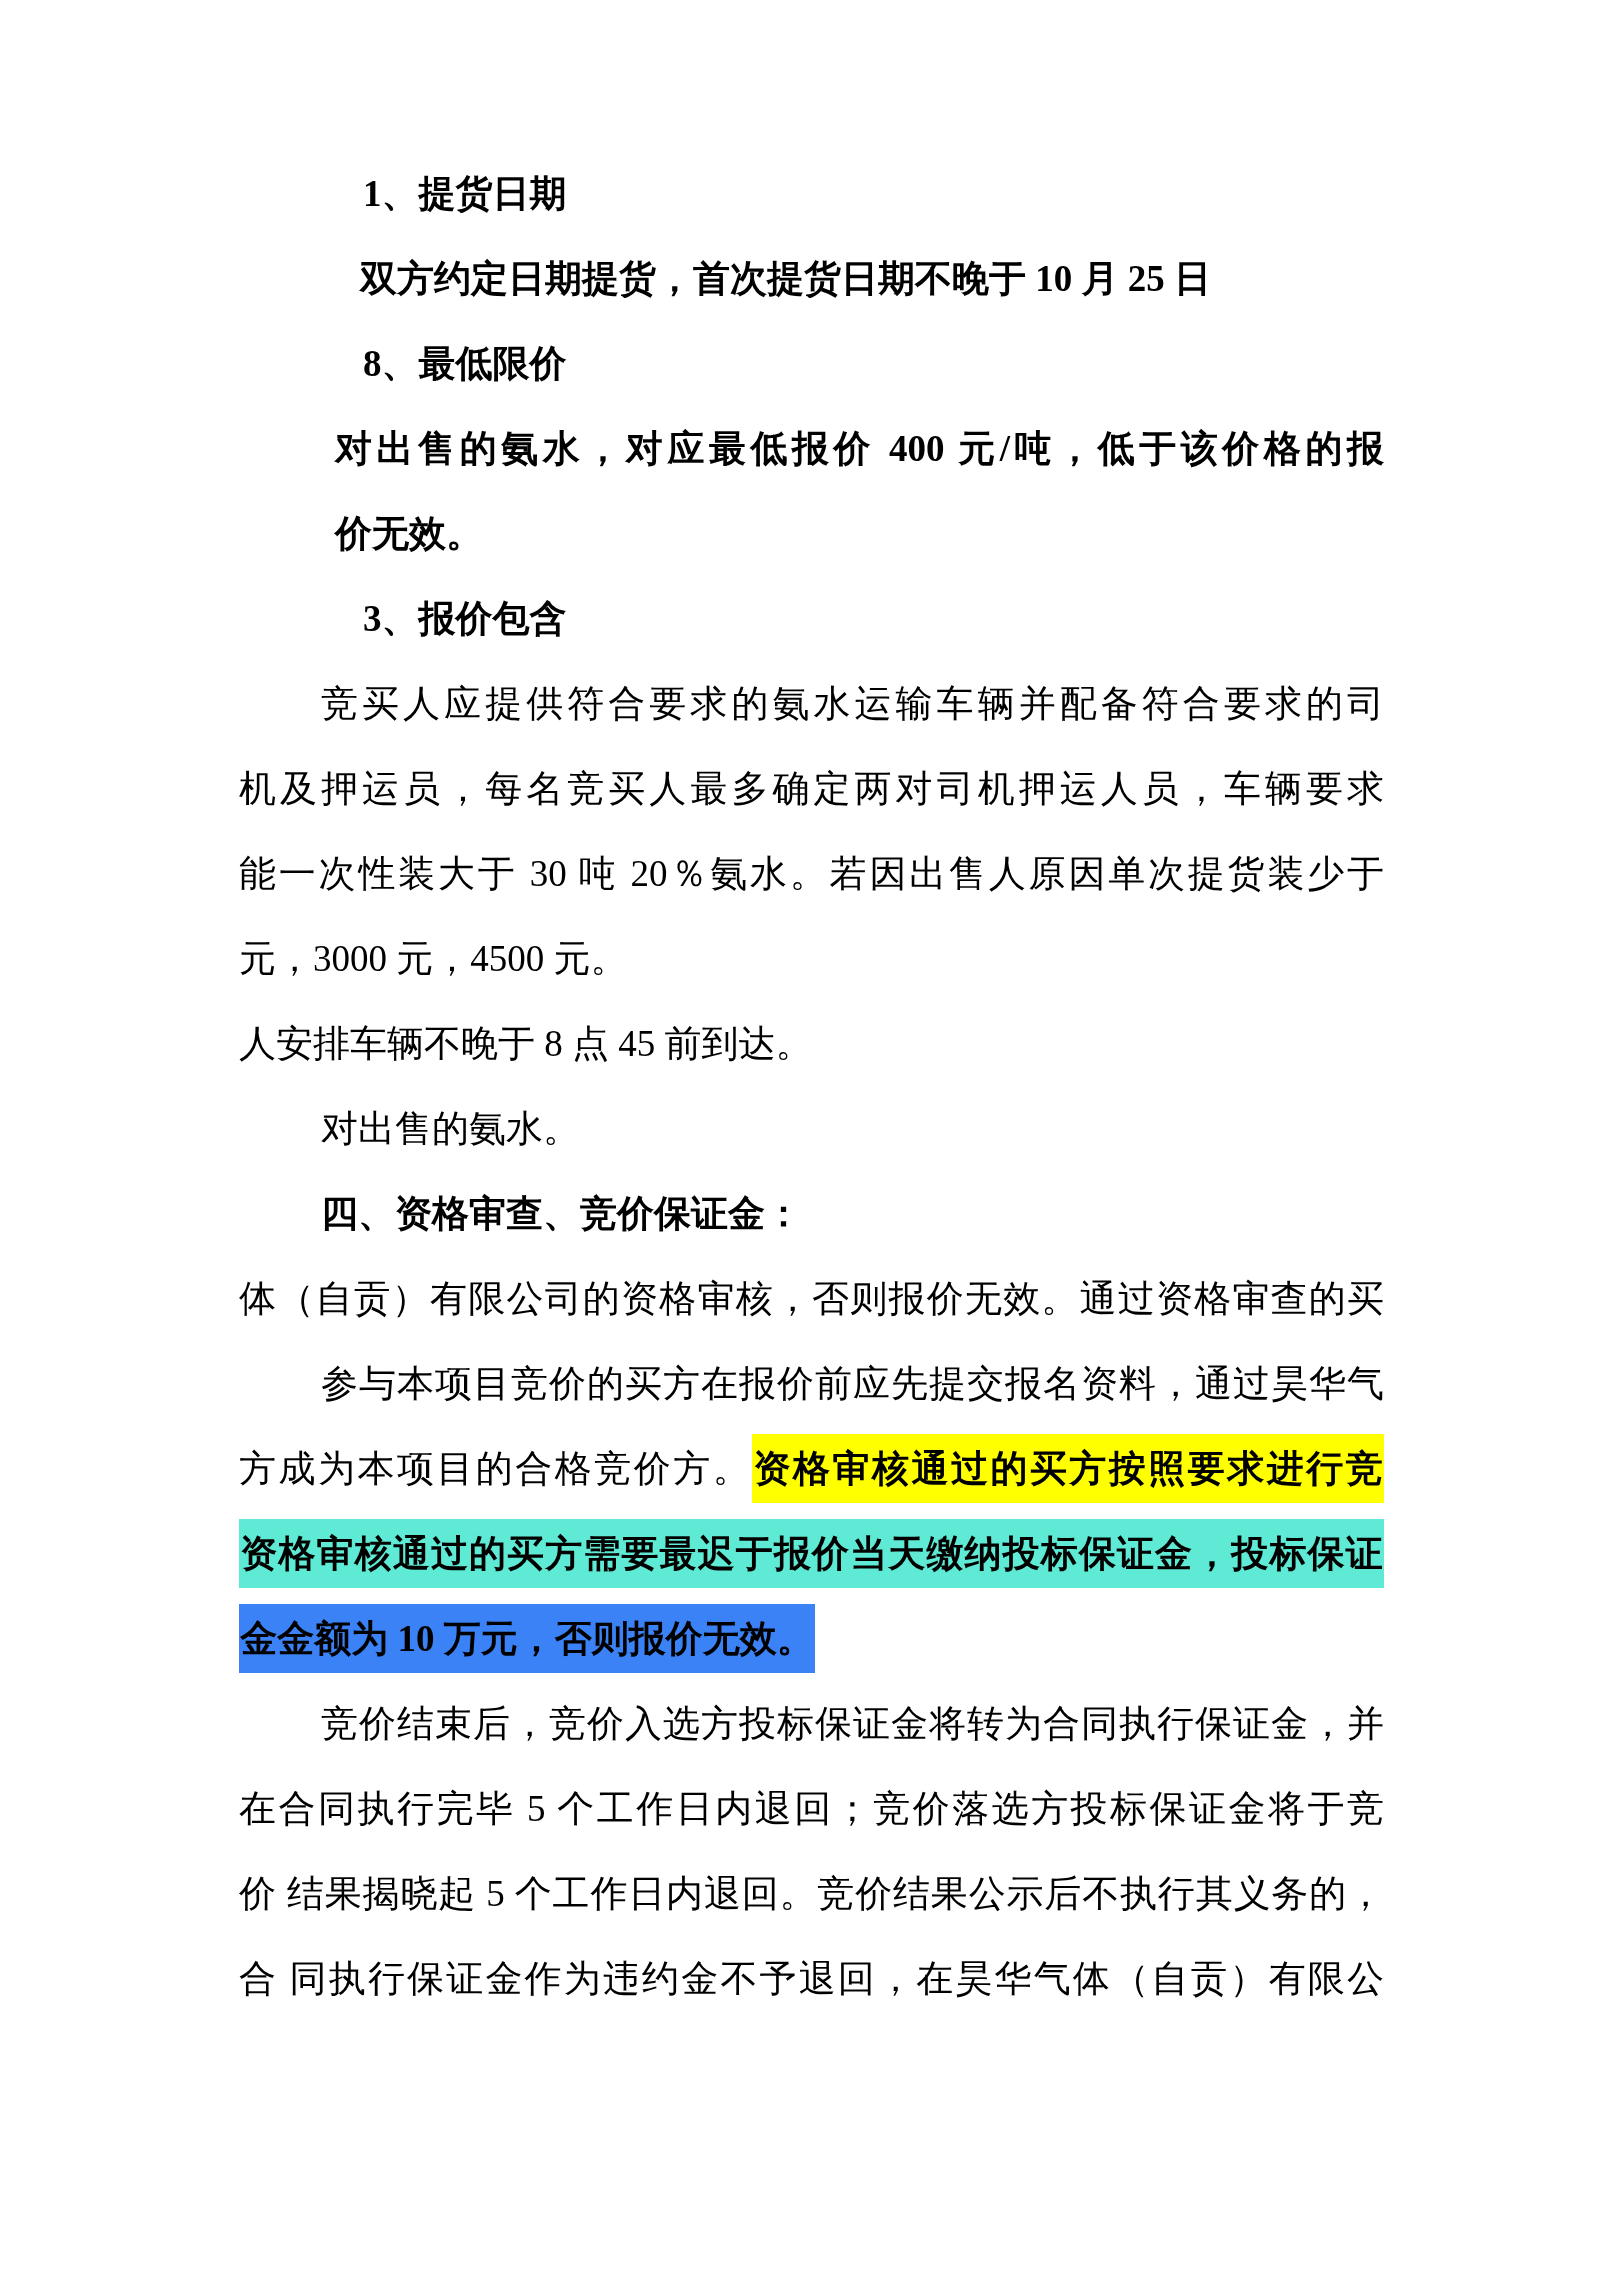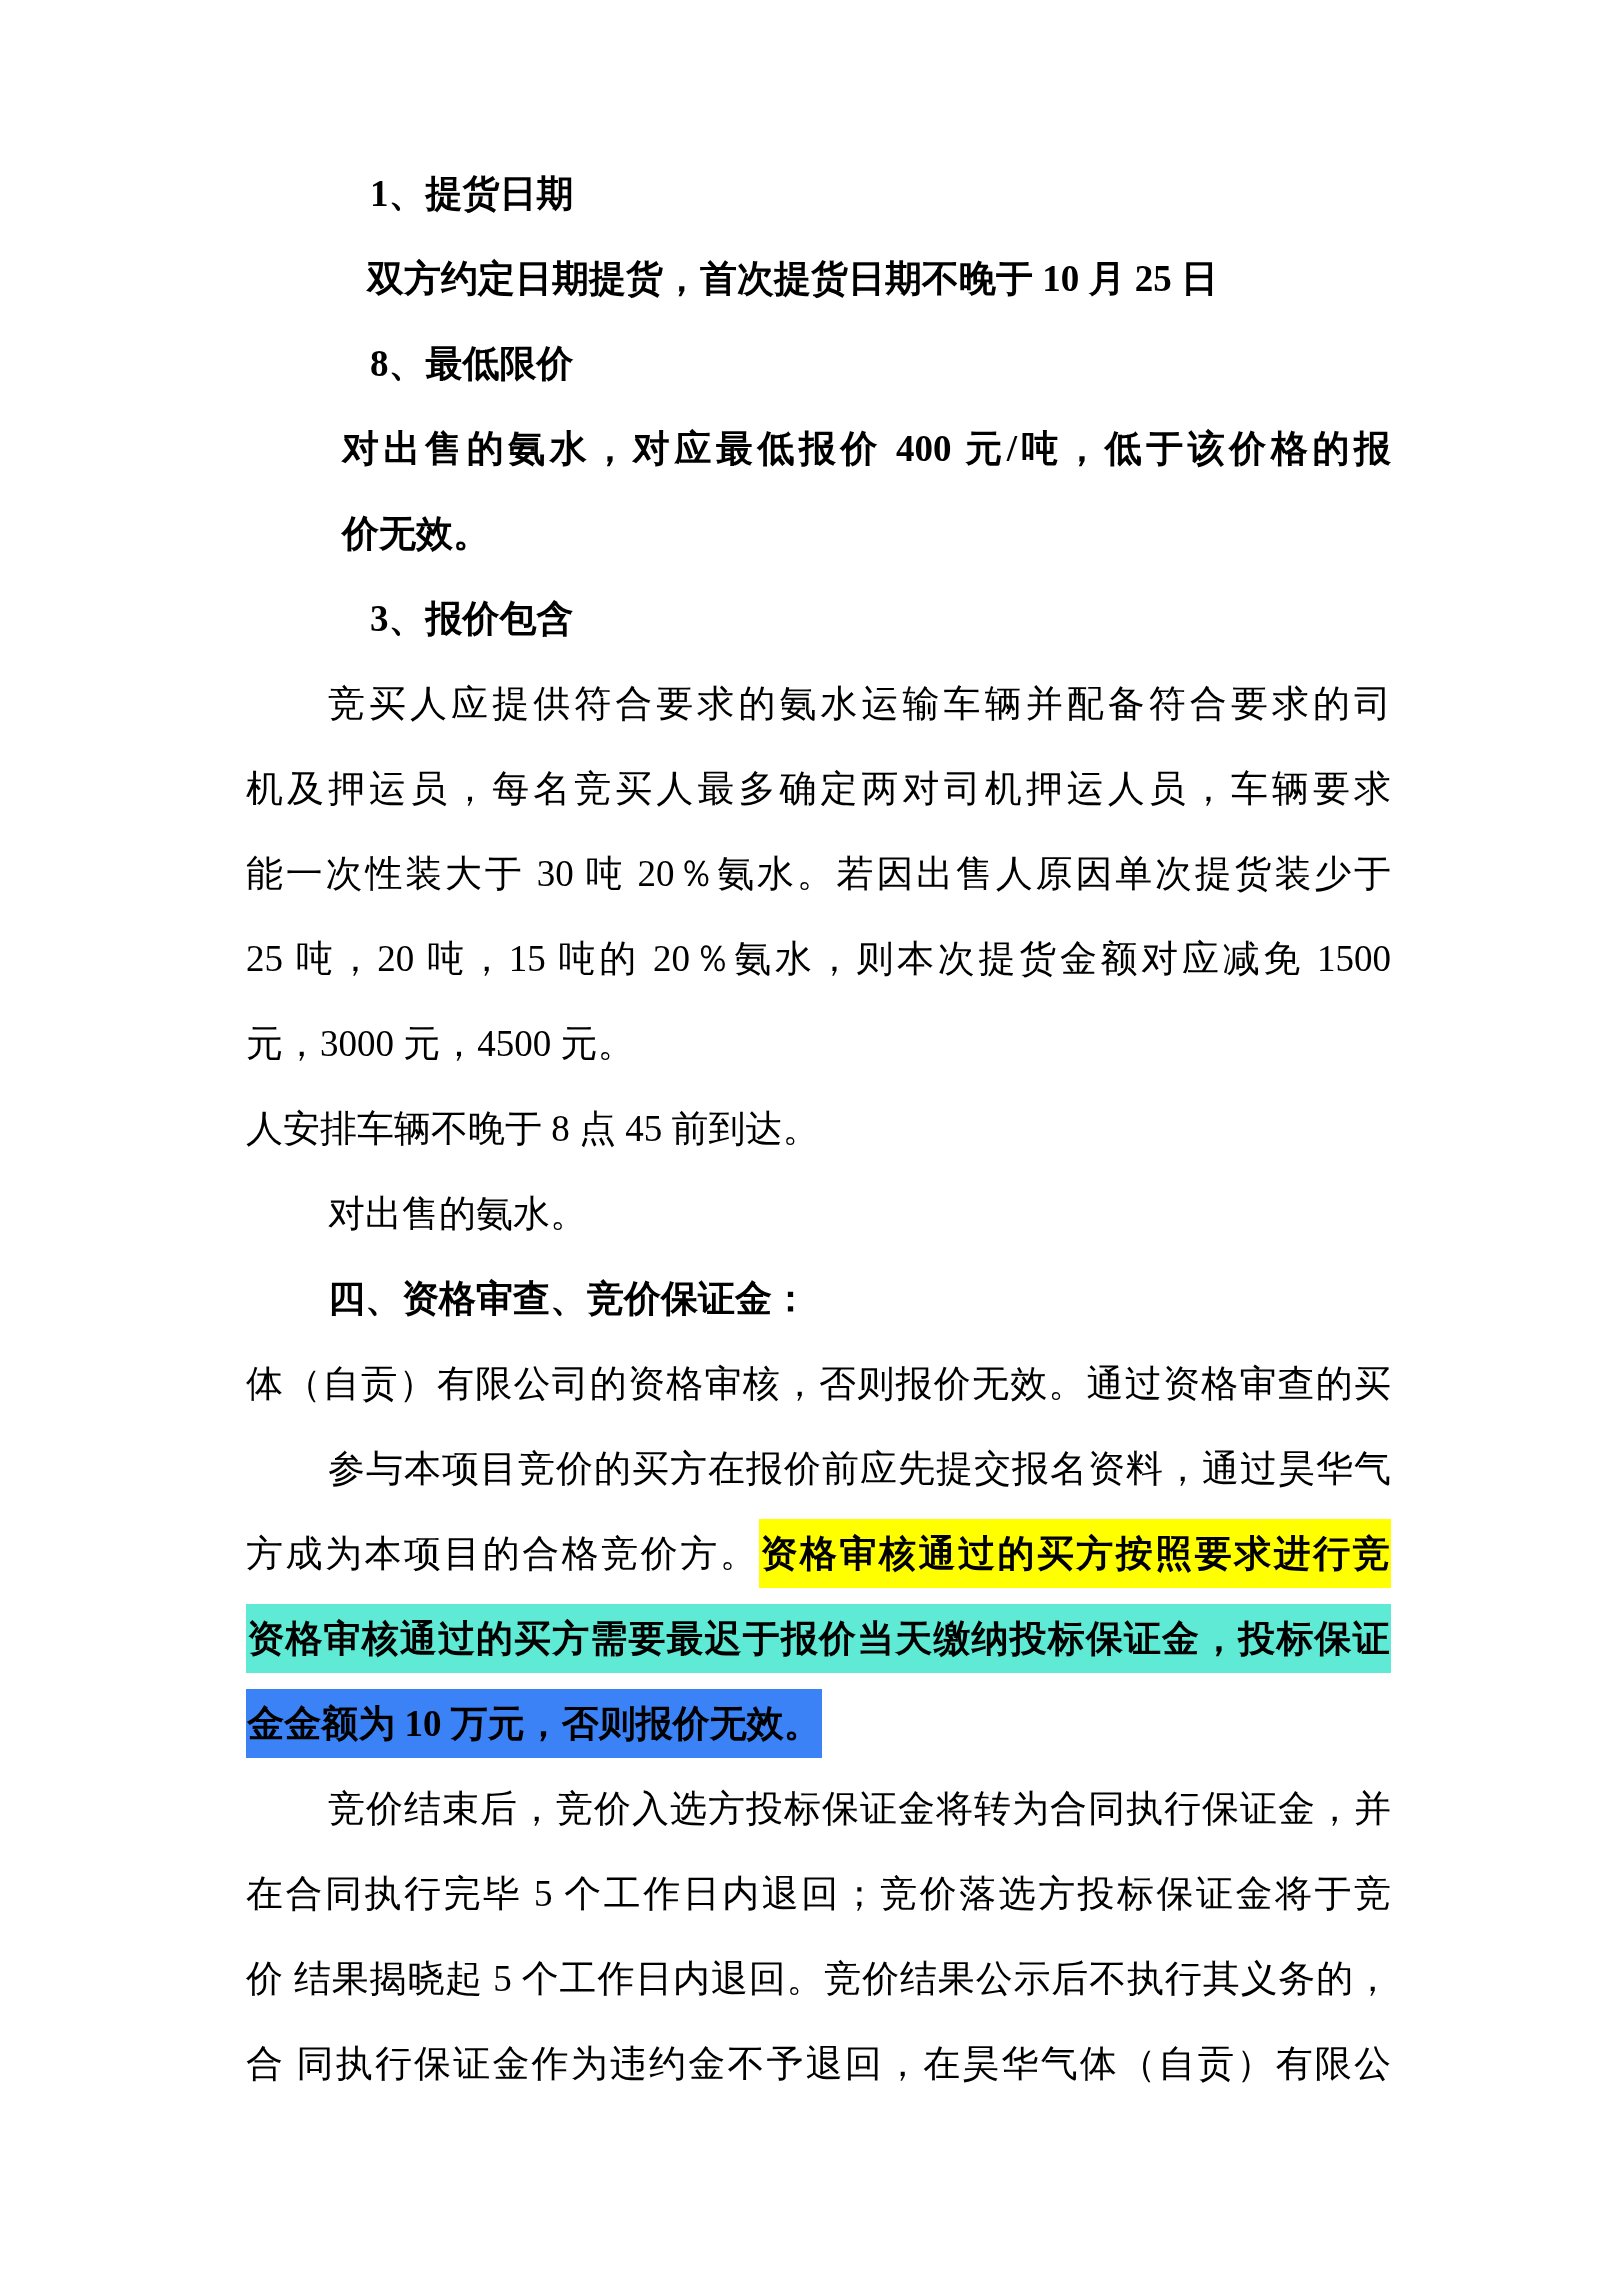--- a/index.html
+++ b/index.html
@@ -7,21 +7,21 @@
     position:relative;
     width:1623px;
     height:2295px;
     background:#ffffff;
     font-family:"Liberation Serif","DejaVu Serif",serif;
     color:#000000;
     overflow:hidden;
   }
   .text-block{
     position:absolute;
-    left:246px;
+    left:239px;
     top:151px;
     width:1145px;
   }
   .line{
     height:85px;
     line-height:85px;
     font-size:37px;
     white-space:normal;
     text-align:left;
   }
@@ -50,21 +50,20 @@
     <div class="line ind-head bold">1、提货日期</div>
     <div class="line ind-2a bold">双方约定日期提货，首次提货日期不晚于 10 月 25 日</div>
     <div class="line ind-head bold">8、最低限价</div>
     <div class="line ind-25 bold just">对出售的氨水，对应最低报价 400 元/吨，低于该价格的报</div>
     <div class="line ind-25 bold">价无效。</div>
     <div class="line ind-head bold">3、报价包含</div>
 
     <div class="line ind-2 just">竞买人应提供符合要求的氨水运输车辆并配备符合要求的司</div>
     <div class="line just">机及押运员，每名竞买人最多确定两对司机押运人员，车辆要求</div>
     <div class="line just">能一次性装大于 30 吨 20％氨水。若因出售人原因单次提货装少于</div>
-    <div class="line just">25 吨，20 吨，15 吨的 20％氨水，则本次提货金额对应减免 1500</div>
     <div class="line">元，3000 元，4500 元。</div>
 
     <div class="line">人安排车辆不晚于 8 点 45 前到达。</div>
     <div class="line ind-2">对出售的氨水。</div>
 
     <div class="line ind-2 bold">四、资格审查、竞价保证金：</div>
 
     <div class="line just">体（自贡）有限公司的资格审核，否则报价无效。通过资格审查的买</div>
     <div class="line ind-2 just">参与本项目竞价的买方在报价前应先提交报名资料，通过昊华气</div>
 

